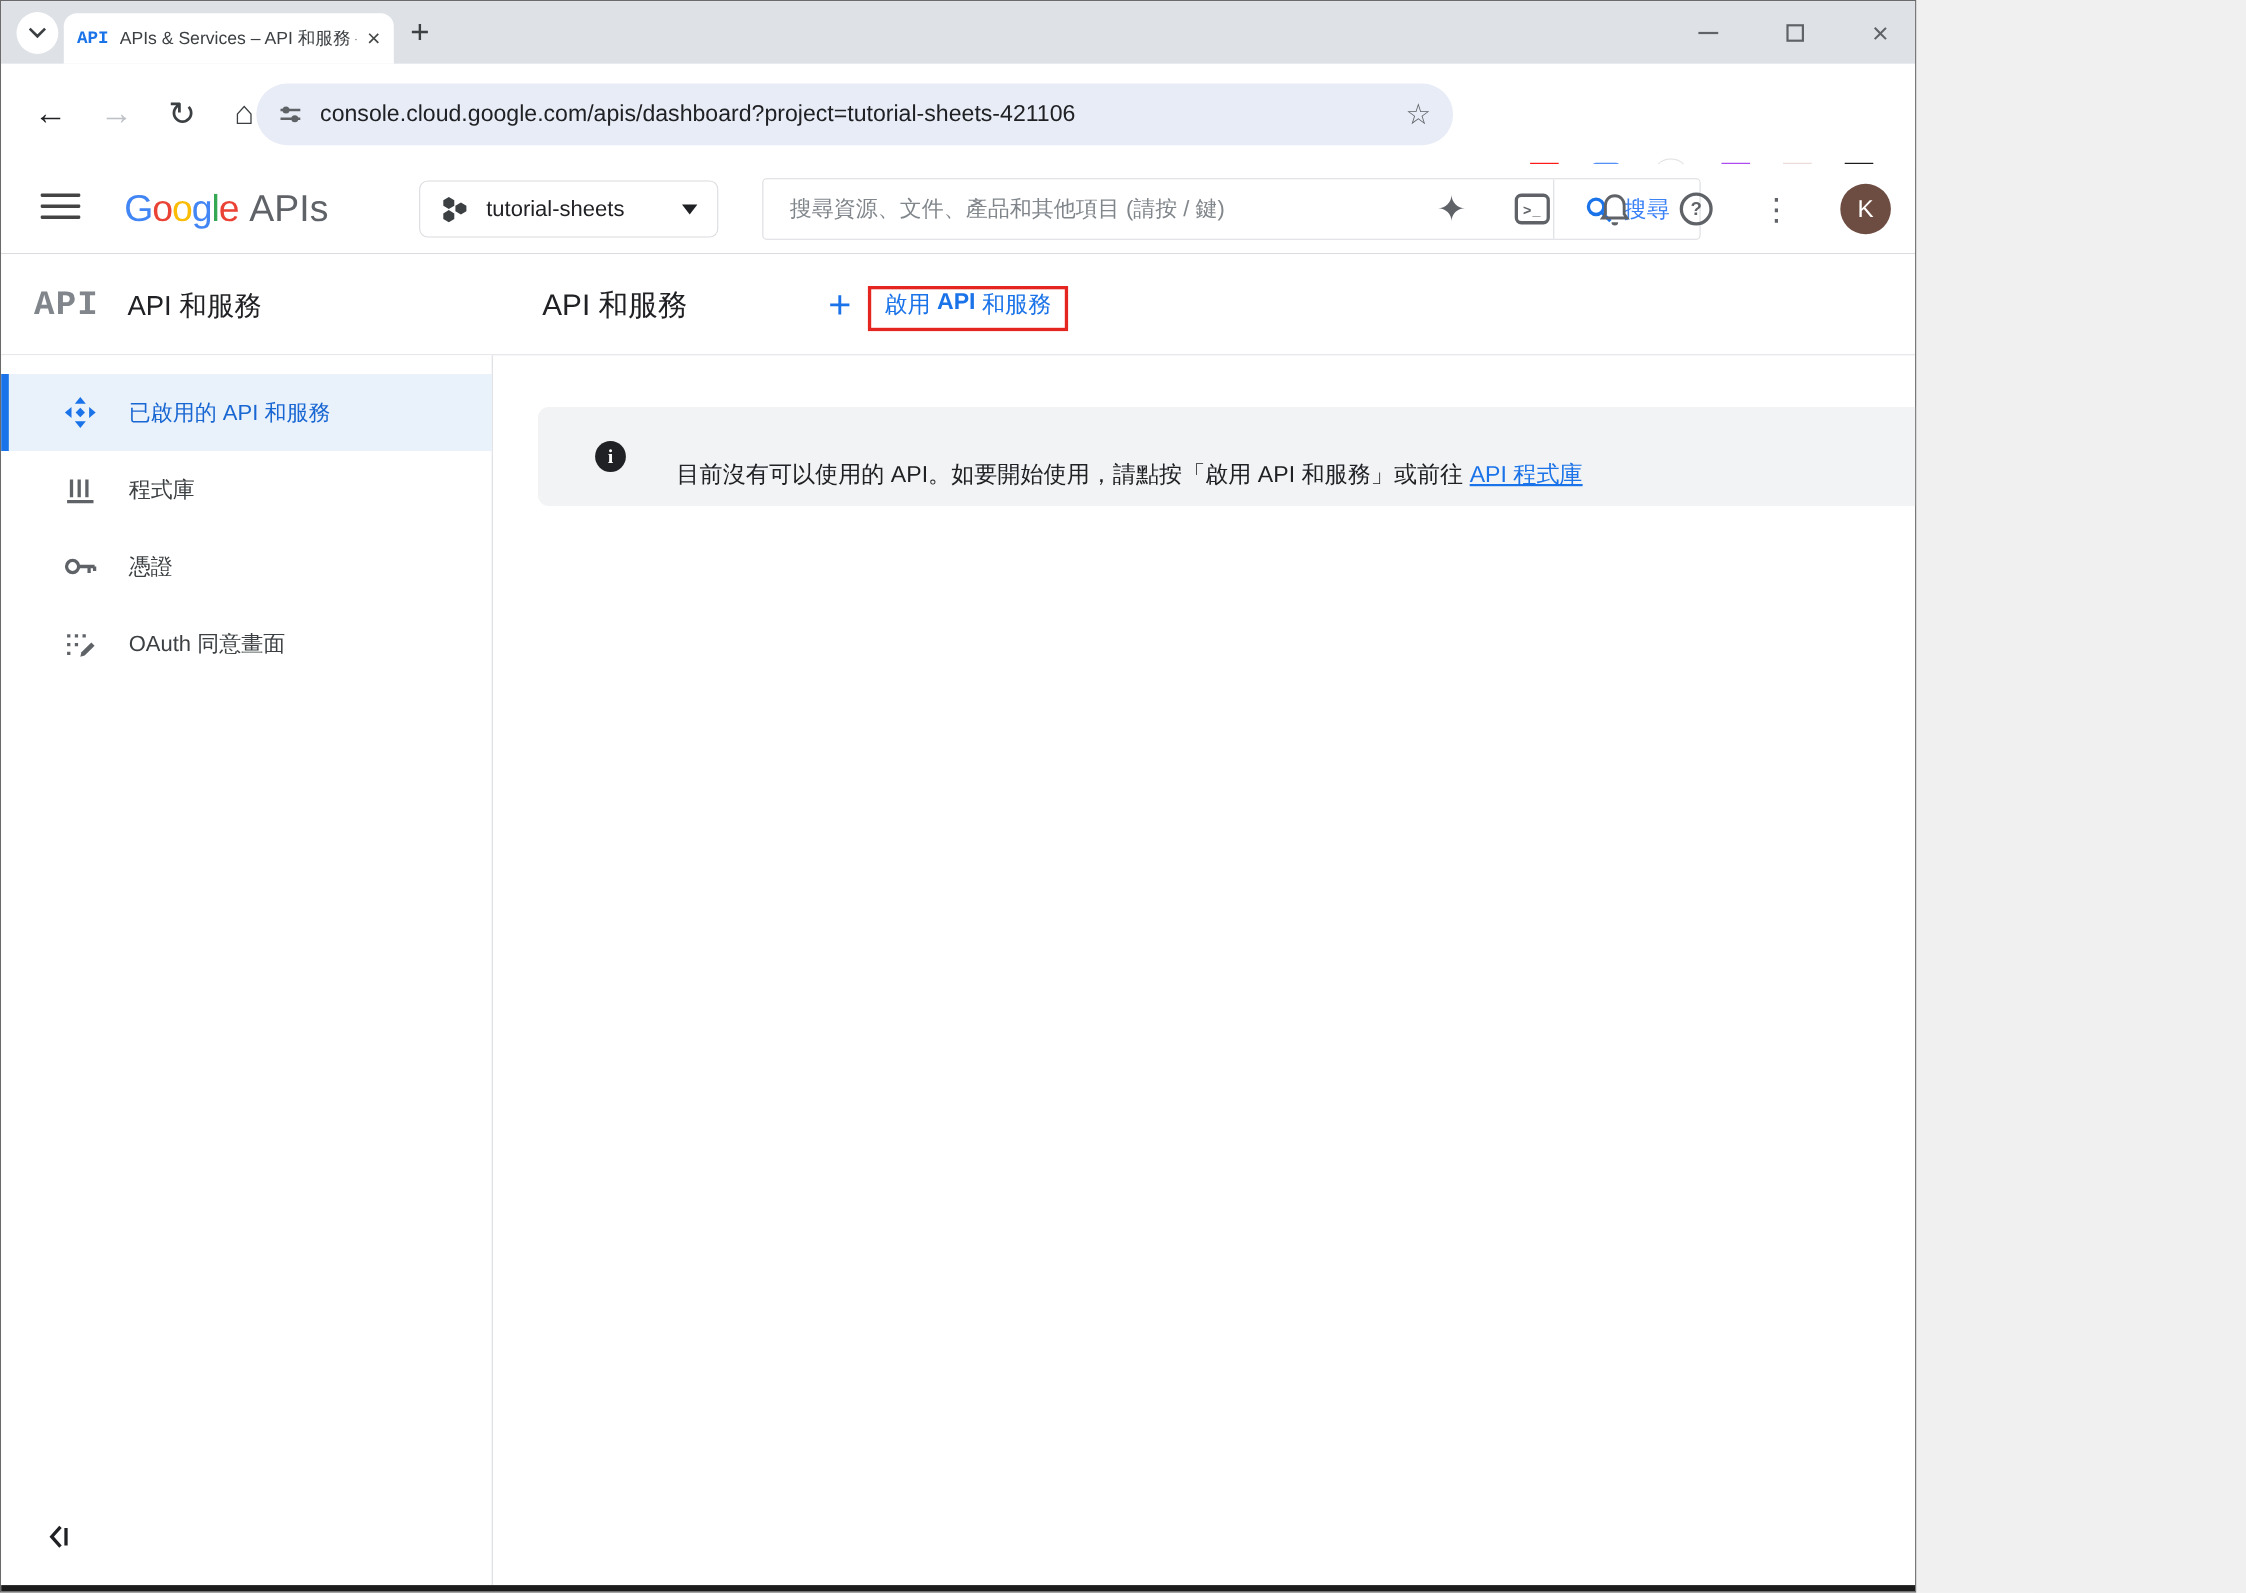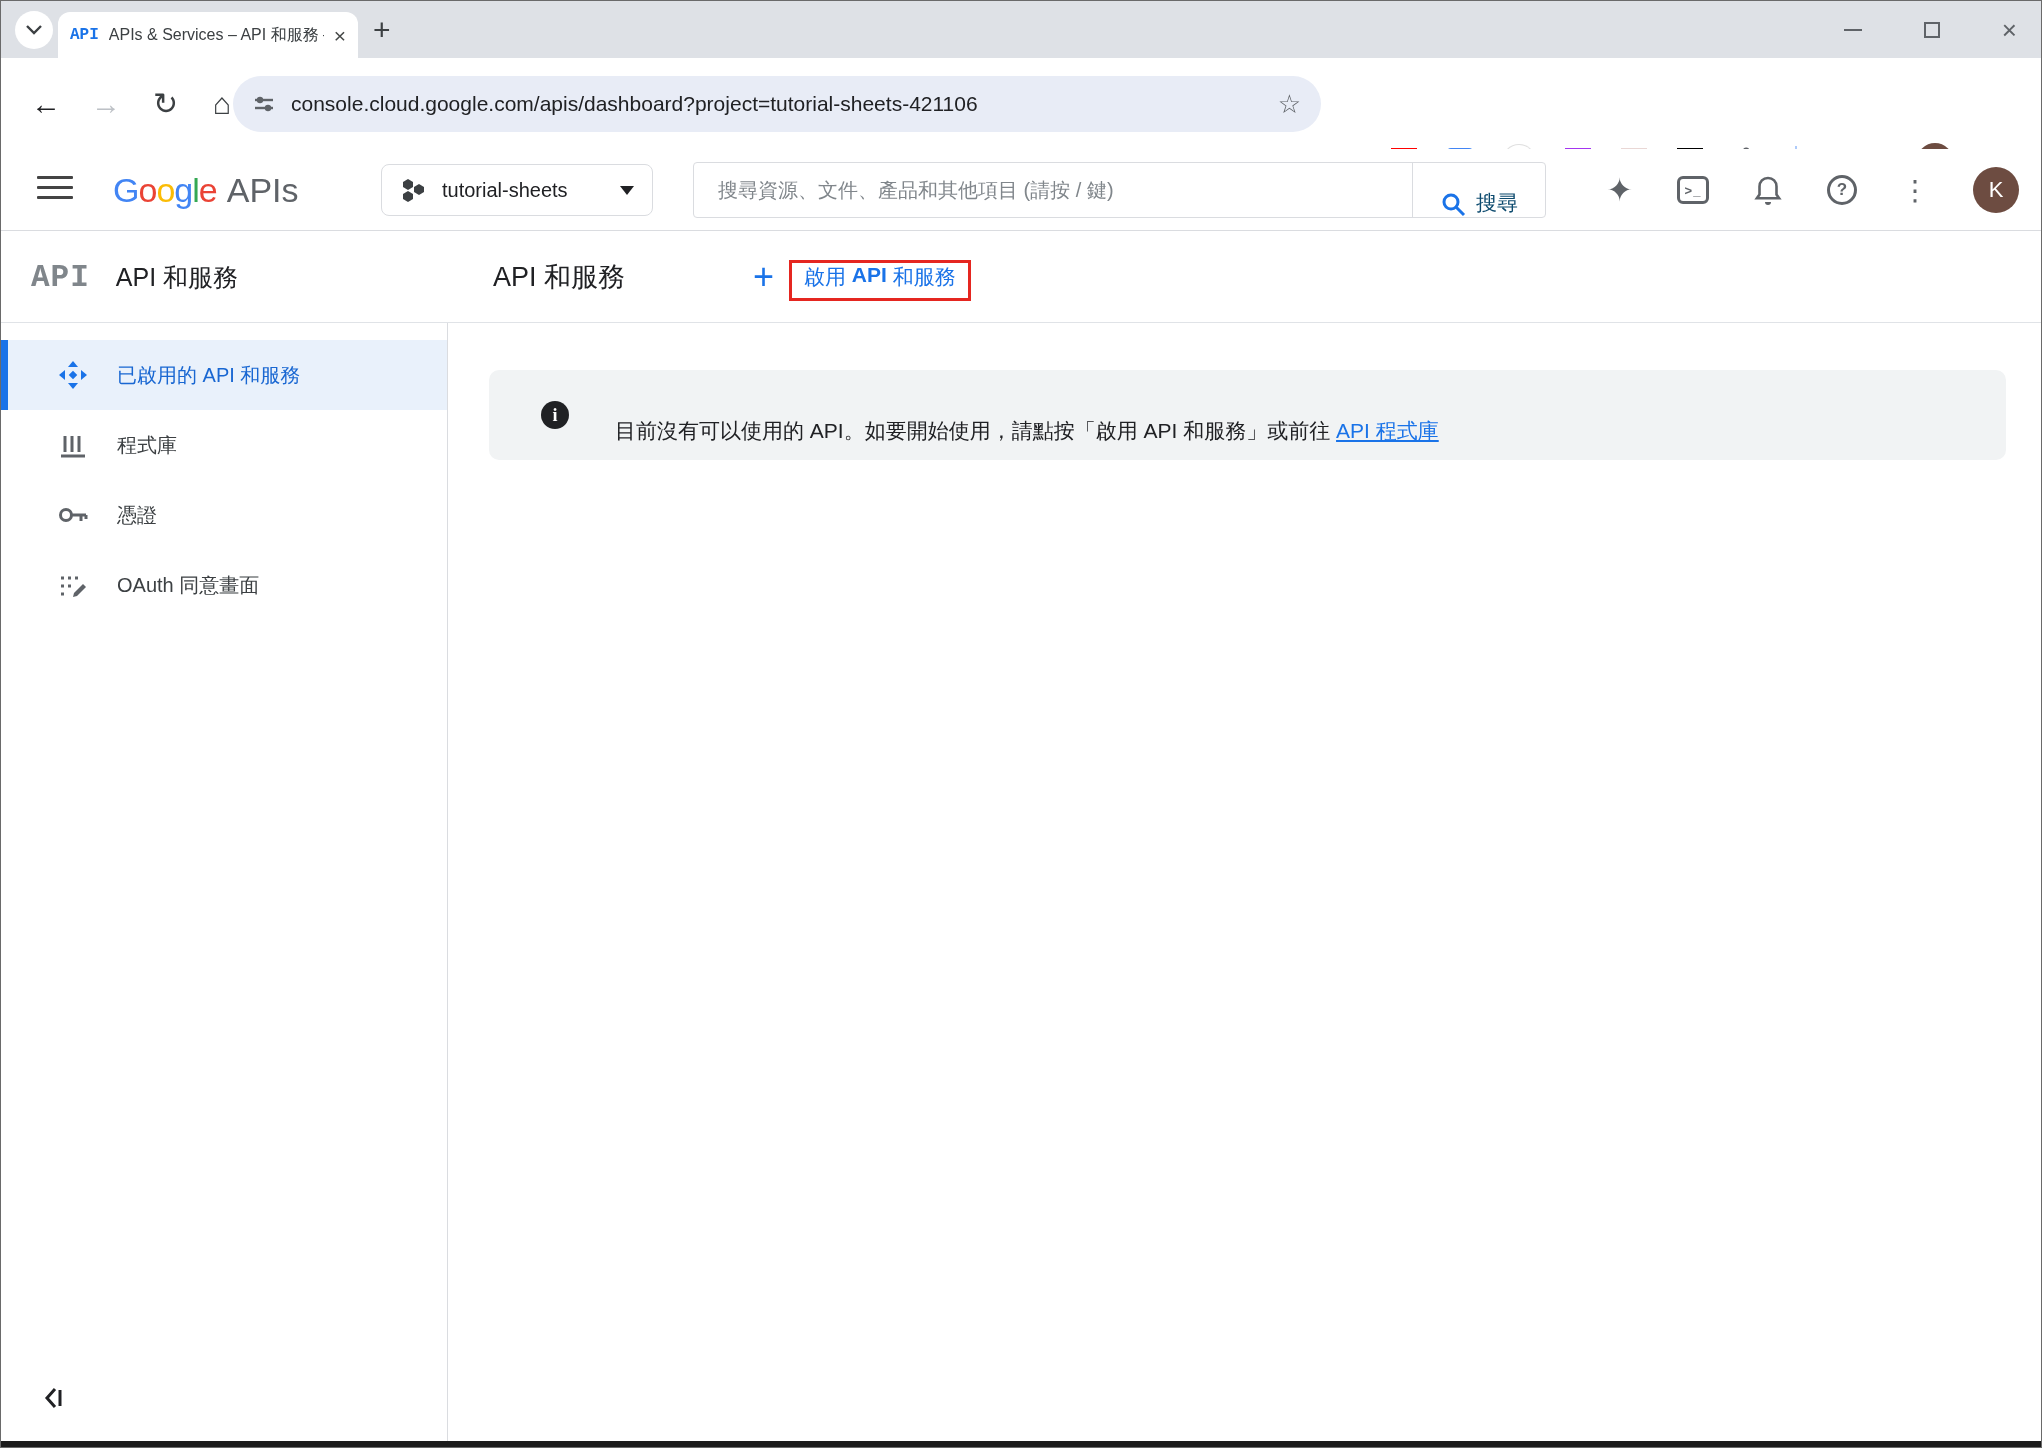--- a/index.html
+++ b/index.html
@@ -1,16 +1,16 @@
 <!DOCTYPE html>
 <html><head>
 <meta charset="utf-8">
 <style>
   html,body{margin:0;padding:0;background:#f0f0f0;}
-  .screen{position:relative;width:2042px;height:1448px;background:#fff;
+  .screen{position:relative;width:1742px;height:1448px;background:#fff;
     font-family:"Liberation Sans",sans-serif;border:1px solid #6a6a6a;box-sizing:border-box;overflow:hidden;}
 
   
   .titlebar{position:absolute;left:0;top:0;right:0;height:57px;background:#dee1e6;}
   .tab-search{position:absolute;left:14px;top:10px;width:38px;height:38px;border-radius:50%;
     background:#fff;display:flex;align-items:center;justify-content:center;cursor:pointer;}
   .tab{position:absolute;left:57px;top:11px;width:300px;height:46px;background:#fff;
     border-radius:12px 12px 0 0;display:flex;align-items:center;padding:0 12px;gap:10px;box-sizing:border-box;}
   .tab-favicon{font-family:"Liberation Mono",monospace;font-weight:bold;font-size:16px;color:#1a73e8;}
   .tab-title{flex:1;font-size:16px;color:#3c4043;white-space:nowrap;overflow:hidden;}
@@ -67,22 +67,22 @@
     border-radius:8px;display:flex;align-items:center;padding:0 18px;gap:16px;box-sizing:border-box;cursor:pointer;}
   .project-name{font-size:20px;color:#202124;}
   .caret-down{width:0;height:0;border-left:7px solid transparent;border-right:7px solid transparent;
     border-top:9px solid #202124;margin-left:auto;}
   .gcp-search{position:absolute;left:692px;top:13px;width:853px;height:56px;border:1px solid #dadce0;
     border-radius:4px;display:flex;align-items:center;box-sizing:border-box;overflow:hidden;}
   .gcp-search input{flex:1;border:none;outline:none;background:transparent;font-family:inherit;
     font-size:20px;color:#202124;padding:0 20px 0 24px;}
   .gcp-search input::placeholder{color:#80868b;}
   .search-div{width:1px;align-self:stretch;background:#dadce0;}
-  .search-btn{width:132px;display:flex;align-items:flex-end;justify-content:center;gap:10px;
-    font-size:21px;color:#0c4a6e;cursor:pointer;height:100%;}
+  .search-btn{width:132px;display:flex;align-items:center;justify-content:center;gap:10px;
+    font-size:21px;color:#3b82f6;cursor:pointer;height:100%;}
   .hdr-icons{position:absolute;right:22px;top:0;height:82px;display:flex;align-items:center;gap:44px;}
   .hic{color:#5f6368;cursor:pointer;display:flex;align-items:center;justify-content:center;}
   .sparkle{font-size:32px;color:#5f6368;}
   .term{width:32px;height:28px;border:3px solid #5f6368;border-radius:6px;font-size:13px;font-weight:bold;
     letter-spacing:1px;box-sizing:border-box;}
   .help{width:30px;height:30px;border:3px solid #5f6368;border-radius:50%;font-size:17px;font-weight:bold;box-sizing:border-box;}
   .hdr-dots{font-size:28px;}
   .hdr-avatar{width:46px;height:46px;border-radius:50%;background:#6d4c41;color:#fff;font-size:22px;}
 
   

